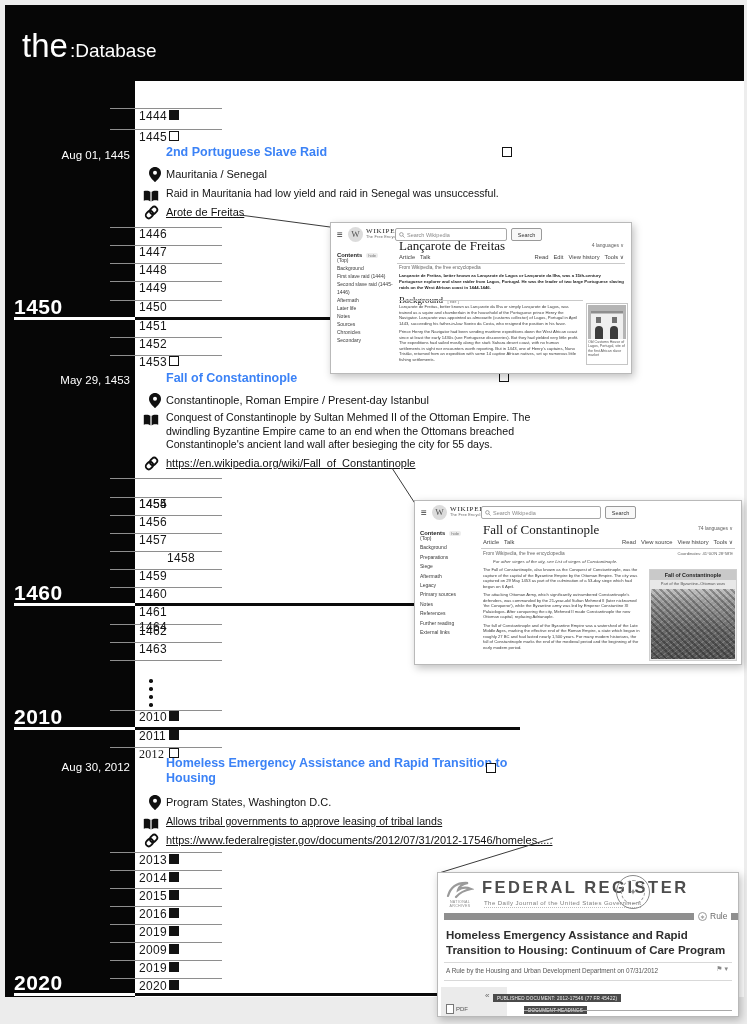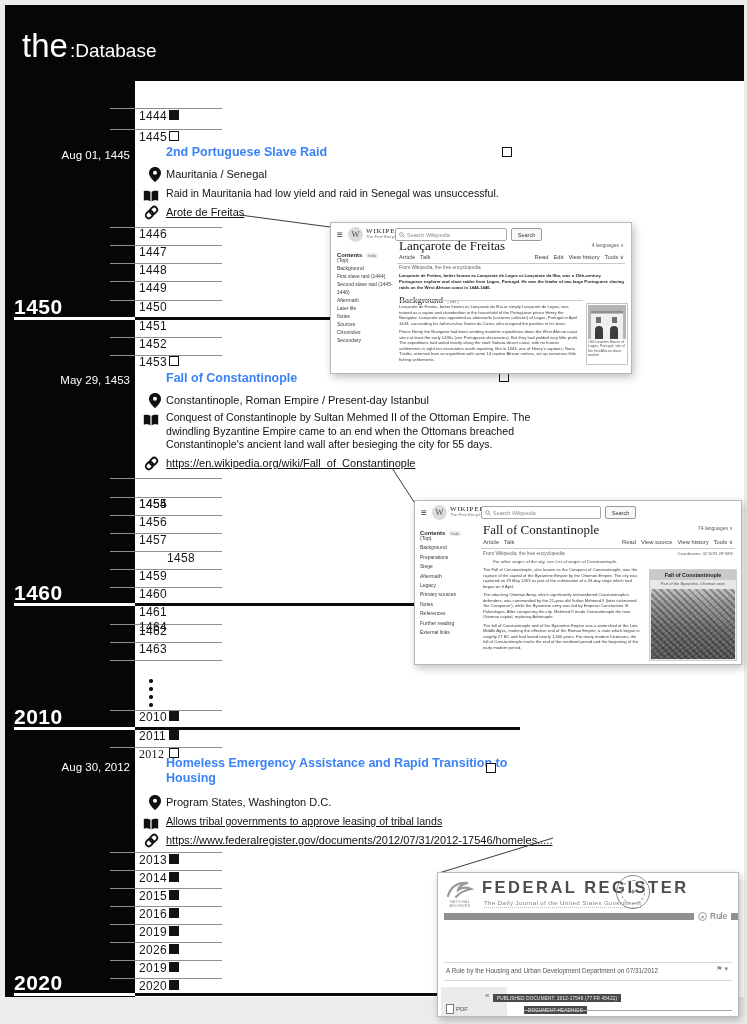--- a/index.html
+++ b/index.html
@@ -173,21 +173,21 @@
       <div class="rowline" style="top: 888px;"></div>
       <div class="year-label" style="top: 889px;">2015</div>
       <div class="marker filled" style="top: 890px;"></div>
       <div class="rowline" style="top: 906px;"></div>
       <div class="year-label" style="top: 907px;">2016</div>
       <div class="marker filled" style="top: 908px;"></div>
       <div class="rowline" style="top: 924px;"></div>
       <div class="year-label" style="top: 925px;">2019</div>
       <div class="marker filled" style="top: 926px;"></div>
       <div class="rowline" style="top: 942px;"></div>
-      <div class="year-label" style="top: 943px;">2026</div>
+      <div class="year-label" style="top: 943px;">2009</div>
       <div class="marker filled" style="top: 944px;"></div>
       <div class="rowline" style="top: 960px;"></div>
       <div class="year-label" style="top: 961px;">2019</div>
       <div class="marker filled" style="top: 962px;"></div>
       <div class="rowline" style="top: 978px;"></div>
       <div class="year-label" style="top: 979px;">2020</div>
       <div class="marker filled" style="top: 980px;"></div>
       <div class="decade-label" style="top: 295px;">1450</div>
       <div class="dline-w" style="top: 317px;"></div>
       <div class="dline-b" style="top: 317px;"></div>
@@ -413,20 +413,21 @@
     <div class="abs fr-tag" style="left:46px;top:26px;">The Daily Journal of the United States Government</div>
     <div class="abs seal" style="left:178px;top:2px;">
       <div class="seal-inner">✦</div>
     </div>
 
     <div class="abs fr-bar" style="left:6px;top:40px;width:250px;height:7px;"></div>
     <div class="abs fr-rule-icon" style="left:260px;top:39px;">∗</div>
     <div class="abs fr-rule-label" style="left:272px;top:38px;">Rule</div>
     <div class="abs fr-bar" style="left:293px;top:40px;width:7px;height:7px;"></div>
 
+    <div class="abs fr-title" style="left:8px;top:55px;width:284px;">Homeless Emergency Assistance and Rapid Transition to Housing: Continuum of Care Program</div>
     <div class="abs fr-hair" style="left:6px;top:89px;width:288px;"></div>
     <div class="abs fr-byline" style="left:8px;top:94px;">A Rule by the Housing and Urban Development Department on 07/31/2012</div>
     <div class="abs fr-flag" style="right:10px;top:92px;">⚑ ▾</div>
     <div class="abs fr-hair" style="left:6px;top:107px;width:288px;"></div>
 
     <div class="abs fr-panel" style="left:3px;top:114px;width:66px;height:29px;"></div>
     <div class="abs fr-chev" style="left:47px;top:118px;">«</div>
     <div class="abs fr-pdf" style="left:8px;top:131px;">
       <span class="fr-pdf-ico"></span>
       <span>PDF</span>

